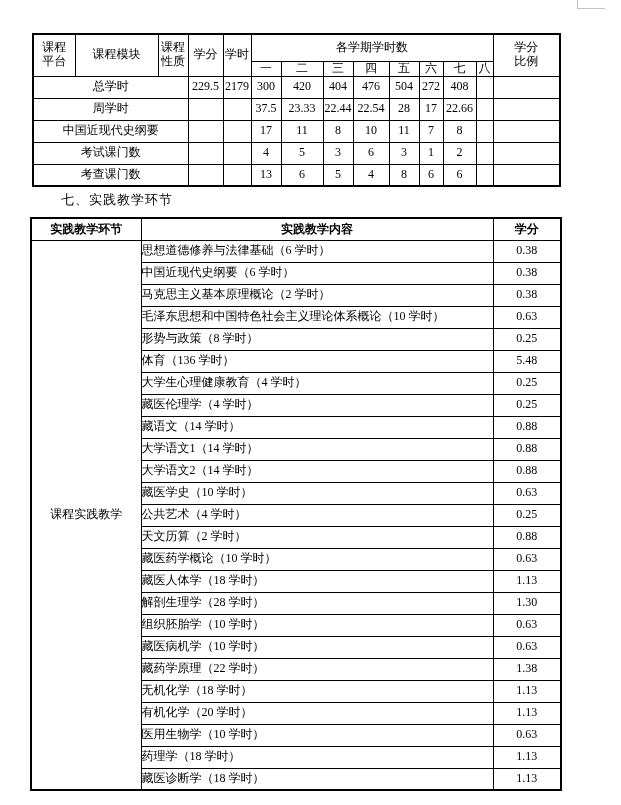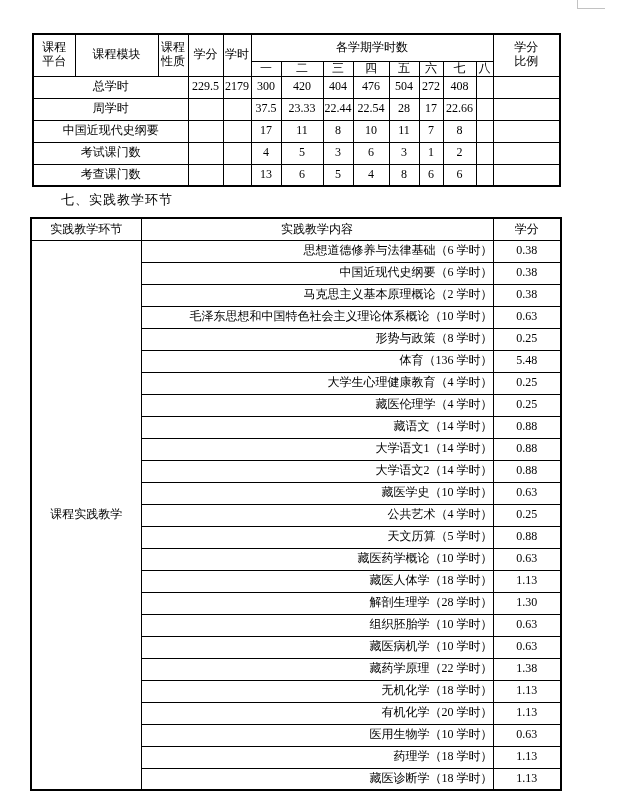--- a/index.html
+++ b/index.html
@@ -15,23 +15,23 @@
   
   .summary{left:32px;top:33px;width:527px;border:2px solid #000;font-size:12px;line-height:1.15;}
   .summary thead tr.h1{height:27px;}
   .summary thead tr.h2{height:15px;}
   .summary tbody tr{height:22px;}
   .summary td{text-align:center;}
   
   .sec-heading{position:absolute;left:61px;top:191px;font-size:13px;letter-spacing:1px;}
   
   .practice{left:30px;top:217px;width:530px;border:2px solid #000;font-size:12px;line-height:1.1;}
-  .practice thead tr{height:22px;}
+  .practice thead tr{height:22px;font-weight:bold;}
   .practice tbody tr{height:22px;}
-  .practice td.content{text-align:right;padding-left:14px;white-space:nowrap;}
+  .practice td.content{text-align:left;padding-left:0;white-space:nowrap;}
   
   .corner-v{position:absolute;left:577px;top:0;width:1px;height:9px;background:#c2c2c2;}
   .corner-h{position:absolute;left:577px;top:8px;width:28px;height:1px;background:#c2c2c2;}
 </style>
 </head>
 <body>
 
 <div>
 
   <div class="corner-v"></div>
@@ -215,21 +215,21 @@
         </tr>
         <tr>
           <td class="content">藏医学史（10 学时）</td>
           <td class="c">0.63</td>
         </tr>
         <tr>
           <td class="content">公共艺术（4 学时）</td>
           <td class="c">0.25</td>
         </tr>
         <tr>
-          <td class="content">天文历算（5 学时）</td>
+          <td class="content">天文历算（2 学时）</td>
           <td class="c">0.88</td>
         </tr>
         <tr>
           <td class="content">藏医药学概论（10 学时）</td>
           <td class="c">0.63</td>
         </tr>
         <tr>
           <td class="content">藏医人体学（18 学时）</td>
           <td class="c">1.13</td>
         </tr>

